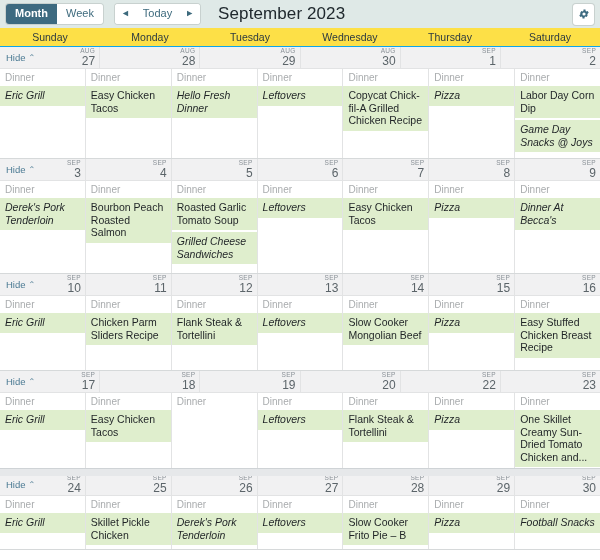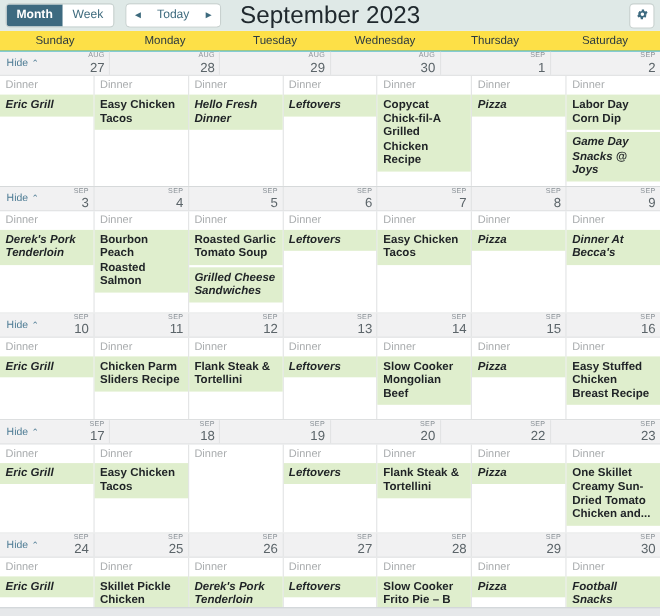--- a/index.html
+++ b/index.html
@@ -3,21 +3,21 @@
 <meta charset="utf-8">
 <style>
   * { box-sizing: border-box; margin: 0; padding: 0; }
   html, body {
     width: 600px; height: 560px;
     overflow: hidden;
     background: #ffffff;
     font-family: "Liberation Sans", sans-serif;
   }
 
-  #app { width: 600px; height: 560px; position: relative; background:#fff; }
+  #app { width: 600px; height: 476px; position: relative; background:#fff; }
 
   
   .toolbar {
     height: 28px;
     background: #dfe9e7;
     display: flex;
     align-items: center;
     padding: 0 6px;
     position: relative;
   }
@@ -39,21 +39,21 @@
     overflow: hidden; box-shadow: 0 0 0 1px rgba(0,0,0,.10); background:#fff; }
   .nav-btn {
     font-size: 11px; padding: 3px 7px 4px; background:#fff; color:#3d6a7d;
     border:none; line-height:13px; cursor:pointer;
     font-family: "Liberation Sans", sans-serif;
   }
   .nav-btn.arrow { color:#3d6a7d; font-size: 9px; padding: 3px 6px 4px; }
 
   .month-title {
     margin-left: 18px;
-    font-size: 22px;
+    font-size: 17px;
     color: #20292e;
     letter-spacing: .1px;
     white-space: nowrap;
   }
 
   .gear-btn {
     position: absolute; right: 6px; top: 4px;
     width: 21px; height: 21px; background:#fff; border-radius:3px;
     box-shadow: 0 0 0 1px rgba(0,0,0,.10);
     display:flex; align-items:center; justify-content:center; cursor:pointer;
@@ -140,21 +140,20 @@
     line-height: 13px;
   }
   .chip {
     background: #dfeecd;
     color: #1f2326;
     font-size: 10.5px;
     line-height: 12.5px;
     padding: 3px 5px 4px 5px;
     margin-bottom: 2px;
     word-wrap: break-word;
-    font-weight: bold;
   }
   .chip.it { font-style: italic; }
 
   
   .week.w1 .daycell { min-height: 89px; }
   .week.w2 .daycell { min-height: 92px; }
   .week.w3 .daycell { min-height: 74px; }
   .week.w4 .daycell { min-height: 80px; }
   .week.w5 .daycell { min-height: 46px; }
 

